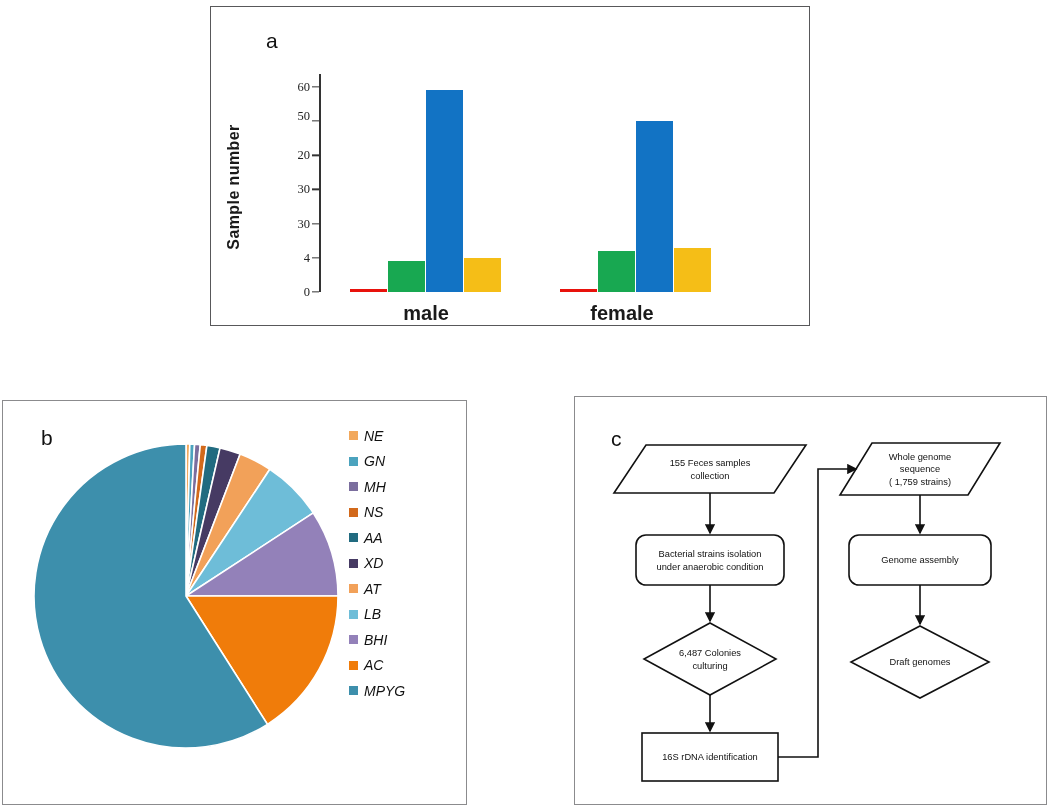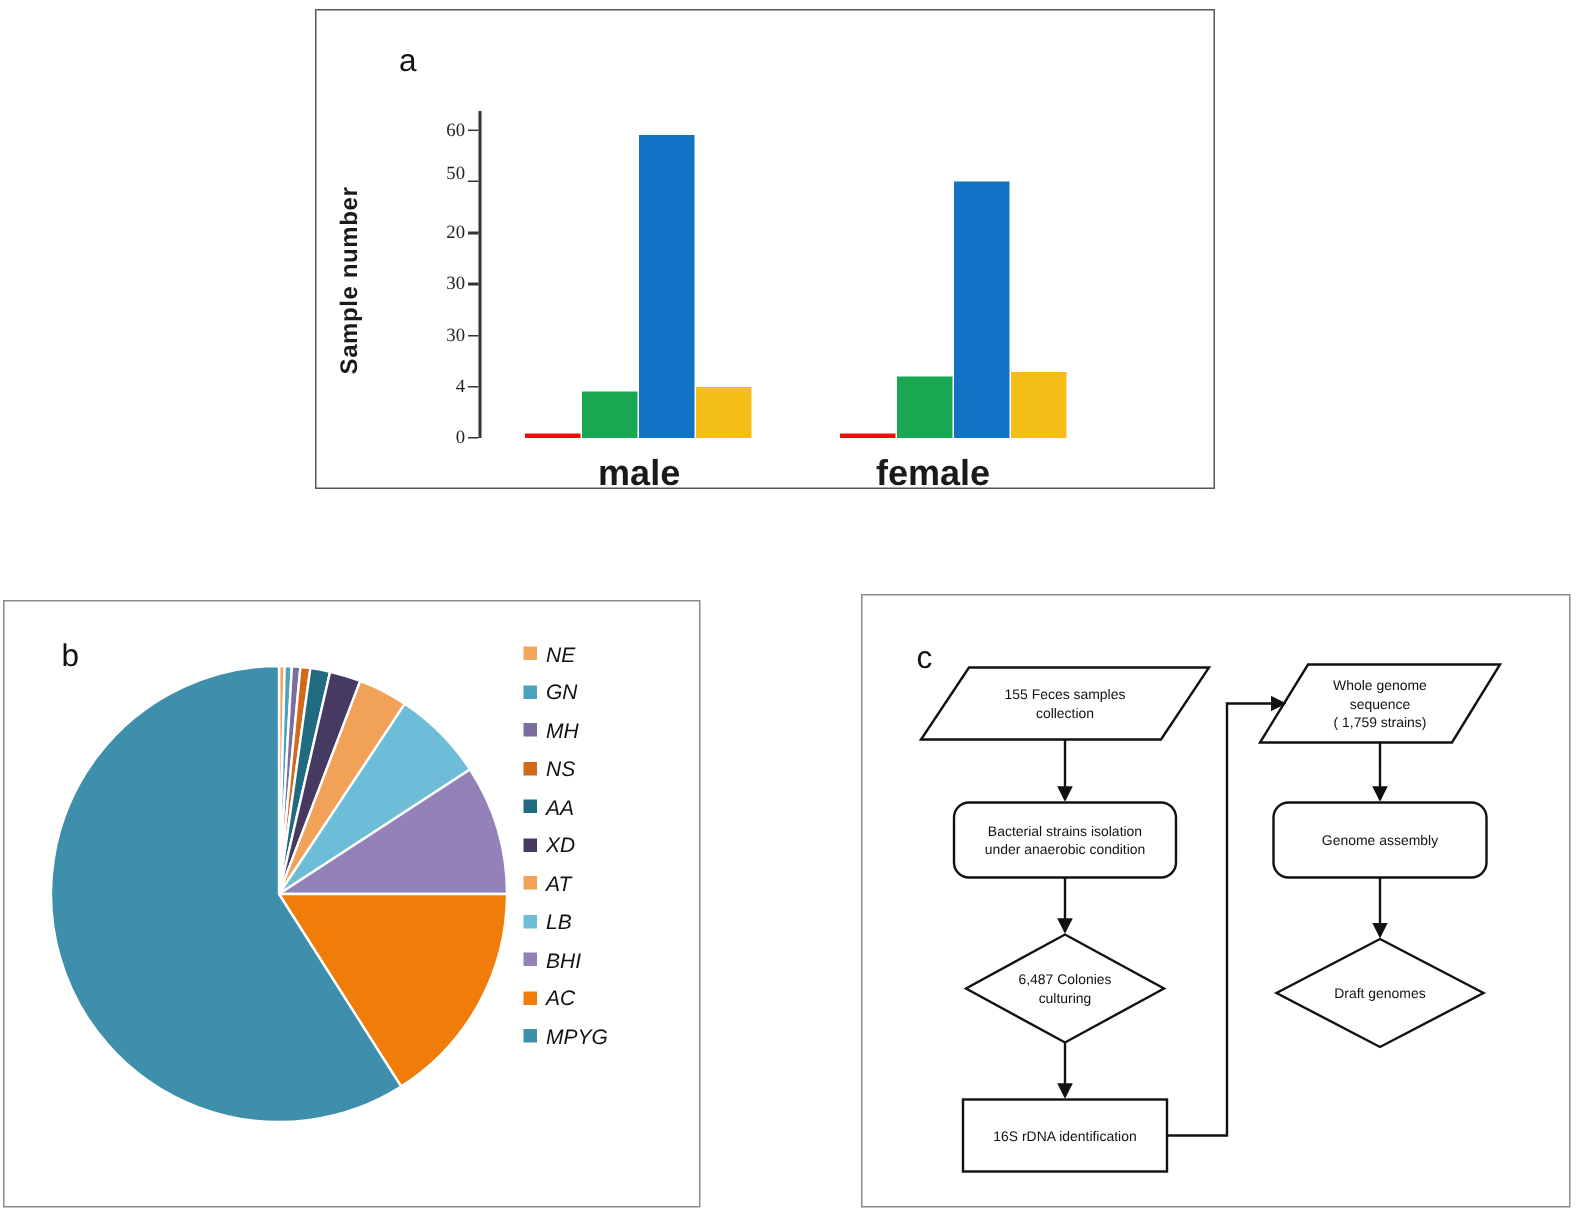--- a/index.html
+++ b/index.html
@@ -22,21 +22,21 @@
   #ylabel-a span{display:block;transform:rotate(-90deg);transform-origin:center center;
       white-space:nowrap;font-size:16px;font-weight:bold;letter-spacing:0.4px;
       position:absolute;left:50%;top:50%;margin-left:-65px;margin-top:-10px;width:130px;text-align:center;}
 
   #plot-a{position:absolute;left:108px;top:73px;width:420px;height:212px;}
   .ytick-a{position:absolute;right:100%;transform:translateY(-50%);
       font-size:12.5px;color:#222;padding-right:9px;white-space:nowrap;font-family:"Liberation Serif",serif;}
   .ytickmark{position:absolute;left:-7px;width:7px;height:1.3px;background:#333;transform:translateY(-50%);}
   #axis-a-y{position:absolute;left:0;top:-6px;bottom:0;width:1.6px;background:#333;}
   .bar{position:absolute;bottom:0;}
-  .xlab-a{position:absolute;top:222px;font-size:24px;font-weight:bold;text-align:center;}
+  .xlab-a{position:absolute;top:222px;font-size:20px;font-weight:bold;text-align:center;}
 
   
   #panel-b{left:2px;top:400px;width:465px;height:405px;border:1.2px solid #8b8b8d;}
   #panel-b-label{position:absolute;left:38px;top:25px;font-size:21px;color:#111;}
   #pie-wrap{position:absolute;left:28px;top:40px;width:310px;height:310px;}
   #pie-svg{display:block;width:310px;height:310px;}
   #legend-b{position:absolute;right:22px;top:22px;width:95px;}
   .leg-b-row{display:flex;align-items:center;height:25.5px;font-style:italic;}
   .leg-b-sw{width:9px;height:9px;margin-right:6px;flex:0 0 auto;}
   .leg-b-tx{font-size:14px;color:#111;}

